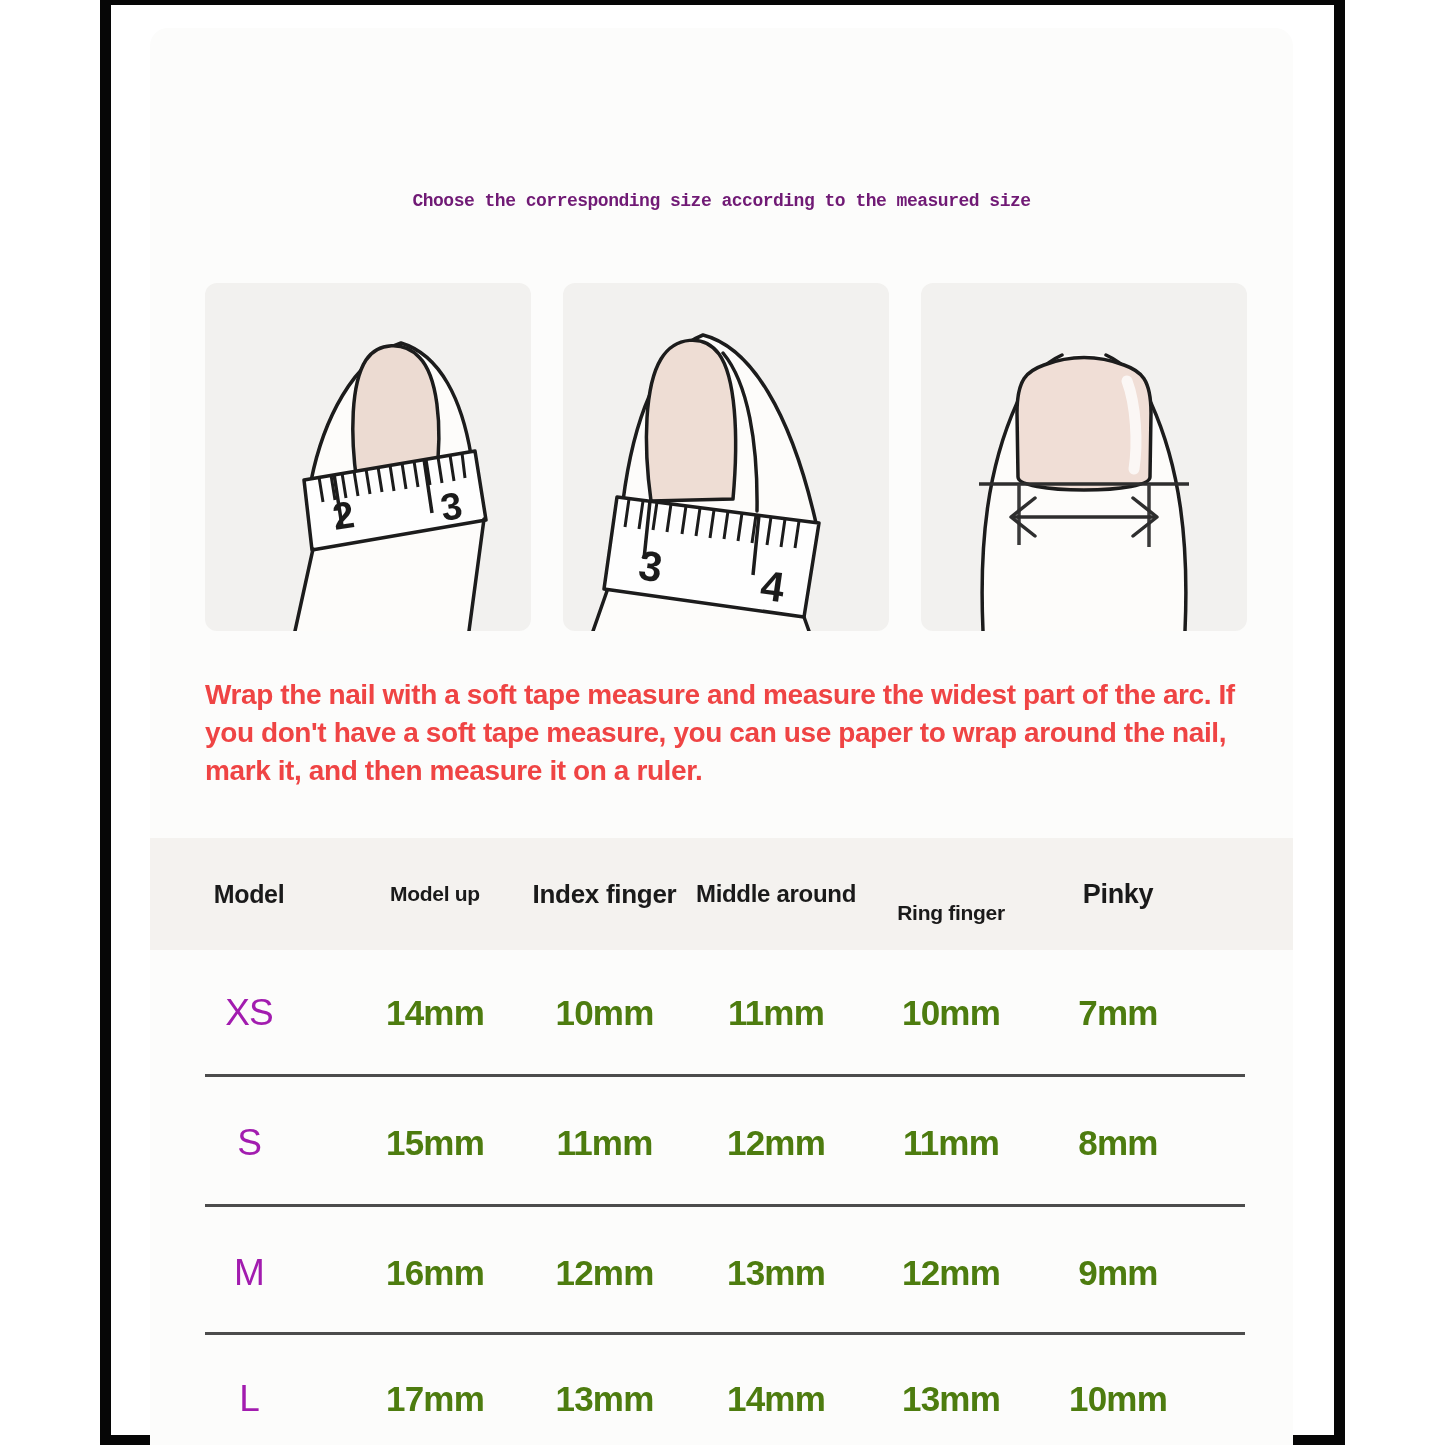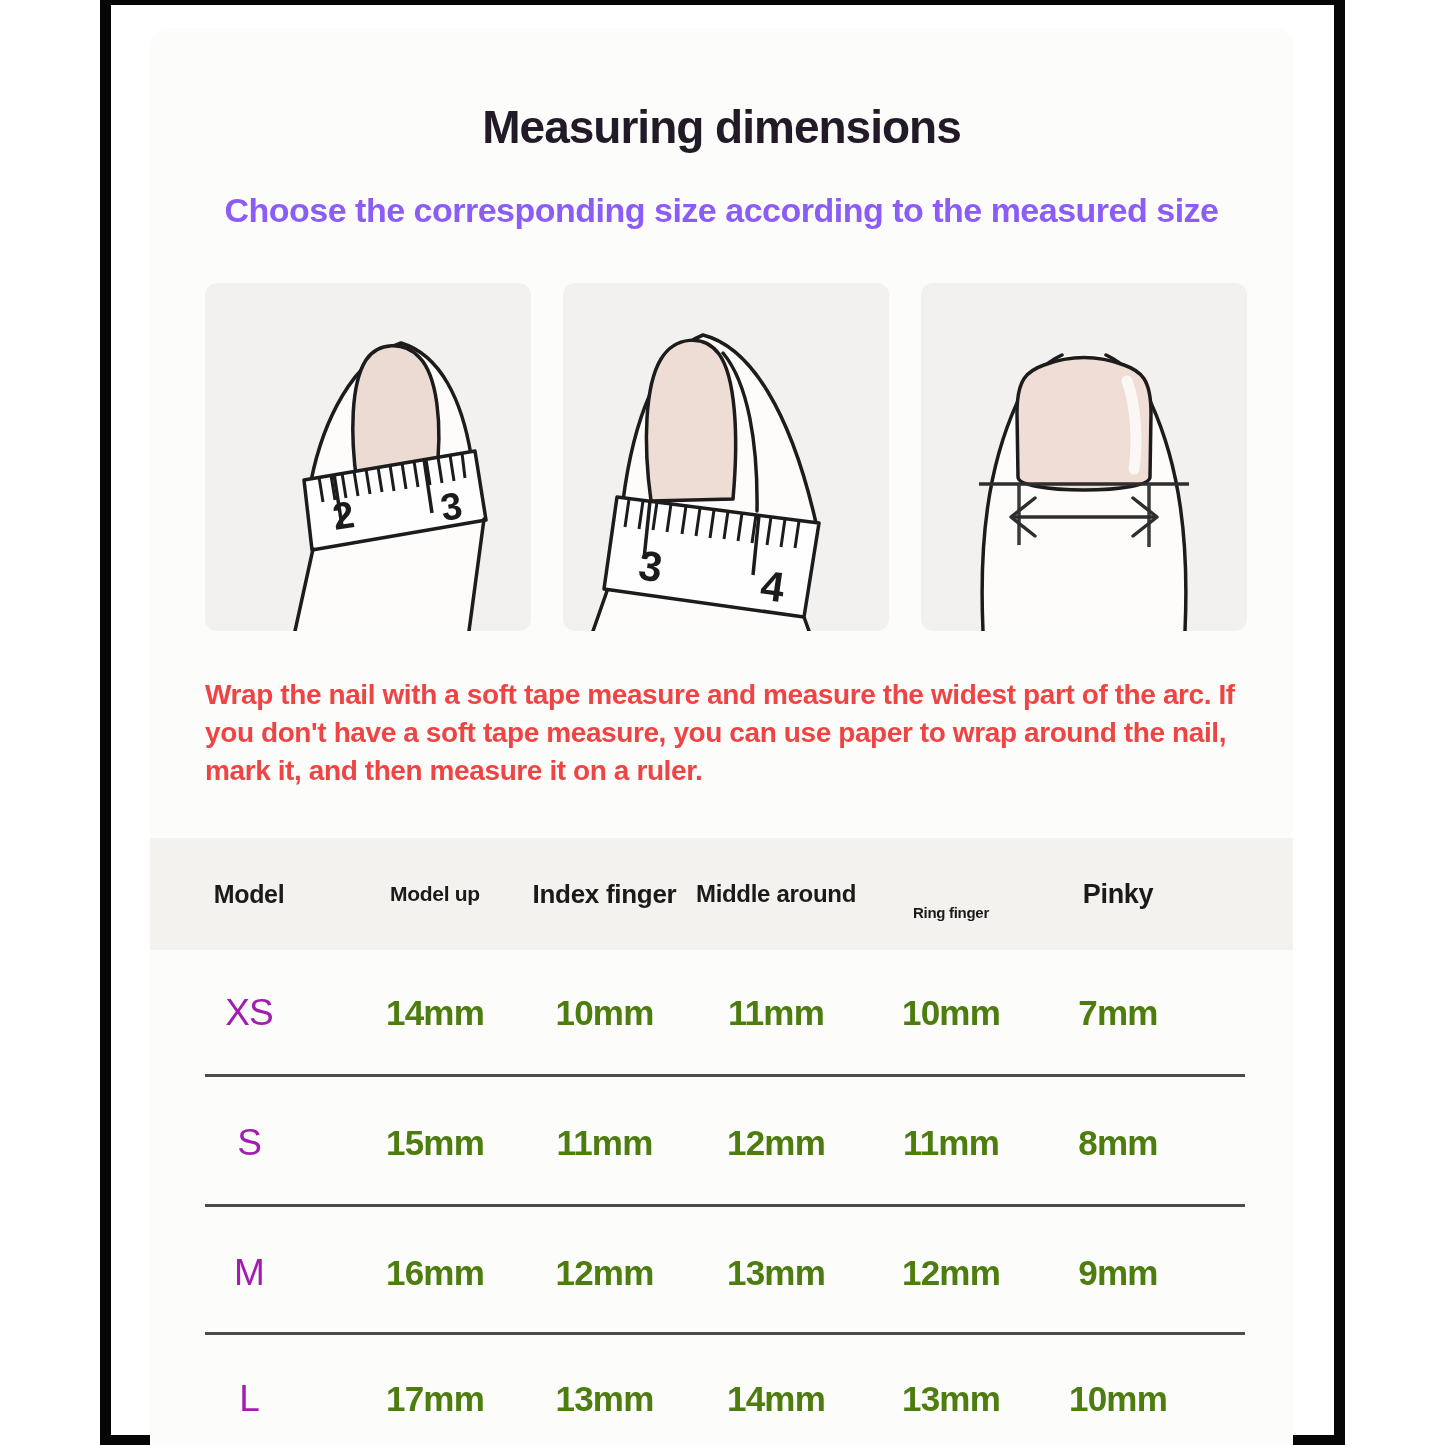--- a/index.html
+++ b/index.html
@@ -30,24 +30,25 @@
     text-align: center;
     font-size: 46px;
     font-weight: bold;
     letter-spacing: -1px;
     color: #221b27;
   }
   .page-subtitle {
     position: absolute;
     top: 163px; left: 0; width: 100%;
     text-align: center;
-    font-size: 34px;
+    font-size: 18px;
     font-weight: bold;
     letter-spacing: -0.5px;
-    color: #8b5cf6;
+    color: #701a75;
+    font-family: Liberation Mono, monospace;
   }
   .illus-row {
     position: absolute;
     top: 255px; left: 55px;
     width: 1042px; height: 348px;
     display: flex;
     gap: 32px;
   }
   .illus-box {
     width: 326px; height: 348px;
@@ -89,21 +90,21 @@
   .head-grid { top: 810px; height: 112px; }
   .head-grid > div {
     font-weight: bold;
     color: #1a1a1a;
     letter-spacing: -0.3px;
   }
   .h-model  { font-size: 25px; }
   .h-thumb  { font-size: 21px; }
   .h-index  { font-size: 26px; }
   .h-middle { font-size: 24px; }
-  .h-ring   { font-size: 15px; margin-top: 37px; }
+  .h-ring   { font-size: 21px; margin-top: 37px; }
   .h-pinky  { font-size: 27px; }
   .row-grid { height: 70px; }
   .row-xs { top: 950px; }
   .row-s  { top: 1080px; }
   .row-m  { top: 1210px; }
   .row-l  { top: 1336px; }
   .row-grid .model-cell {
     font-size: 37px;
     font-weight: normal;
     color: #a21caf;
@@ -125,21 +126,20 @@
   .div-2 { top: 1176px; }
   .div-3 { top: 1304px; }
 </style>
 </head>
 <body>
 
 <div class="frame"></div>
 
 <div class="panel">
 
-  <div class="page-title">Measuring dimensions</div>
   <div class="page-subtitle">Choose the corresponding size according to the measured size</div>
 
   <div class="illus-row">
 
     <div class="illus-box">
       <svg viewBox="0 0 326 348">
 
         <path d="M108,266 L90,348 L266,348 L279,236 Z" fill="#fdfcfa" stroke="none"></path>
 
         <path d="M106,198 C118,138 148,76 196,60 C236,72 257,118 266,172 L262,186 L112,212 Z" fill="#fdfcfa" stroke="none"></path>

